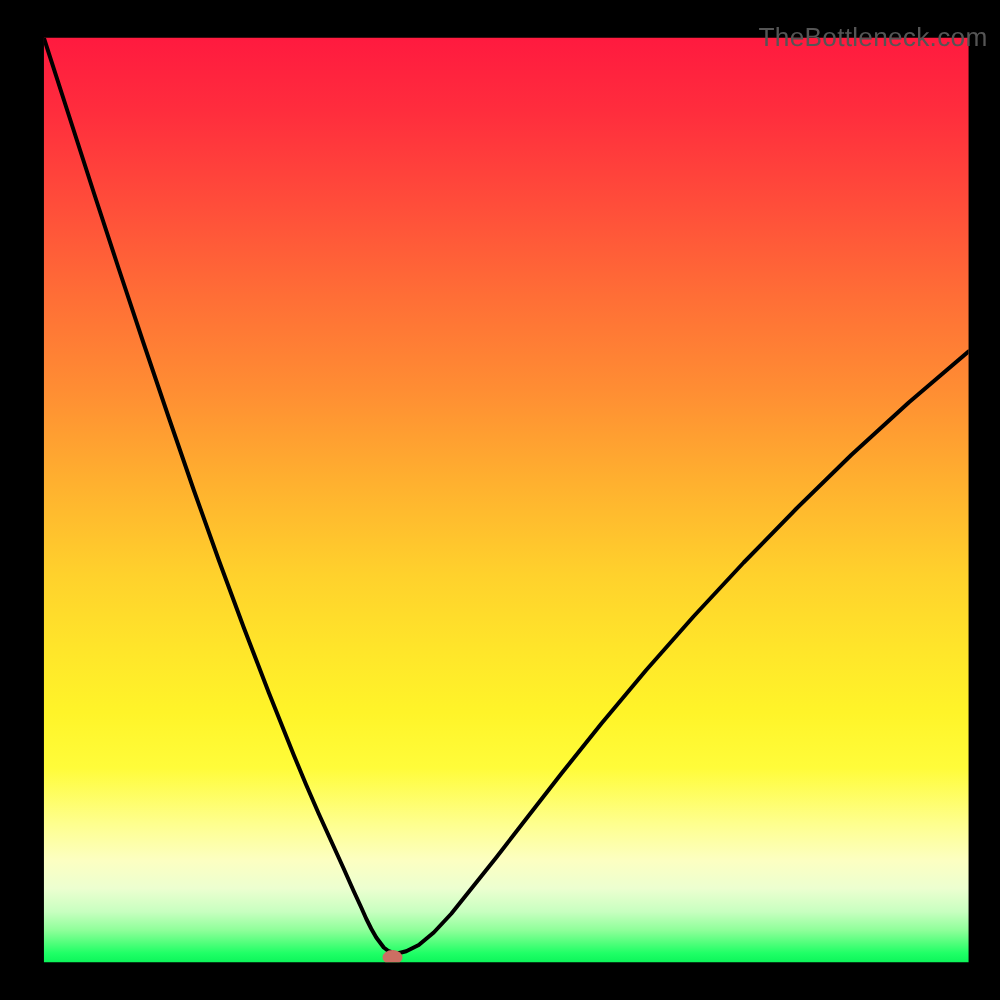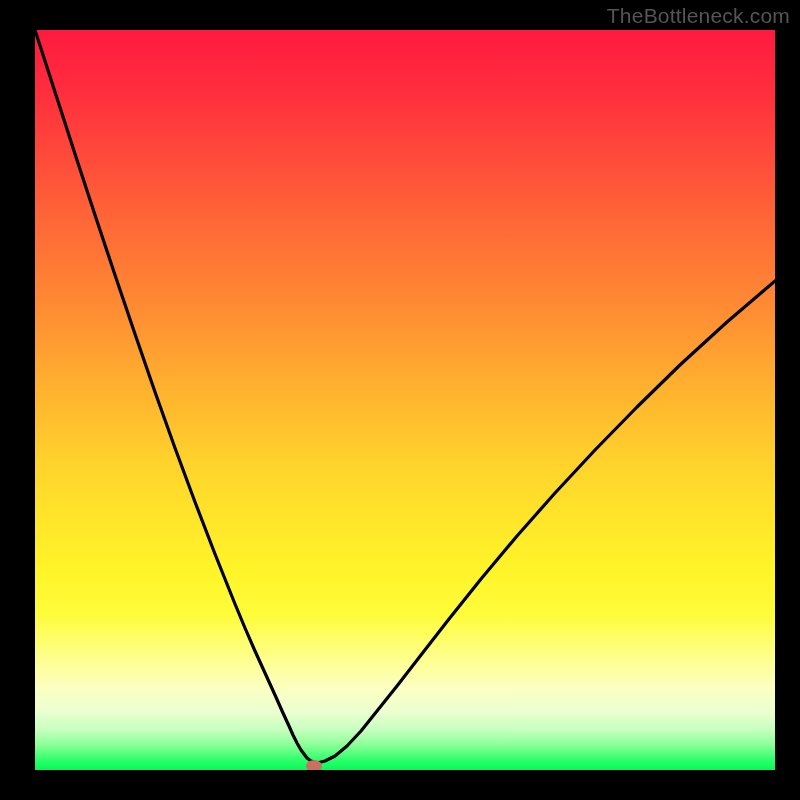--- a/index.html
+++ b/index.html
@@ -9,21 +9,21 @@
   }
   body {
     width: 800px;
     height: 800px;
     background: #000;
     position: relative;
     font-family: Arial, Helvetica, sans-serif;
   }
   .watermark {
     position: absolute;
-    top: 4px;
+    top: 19px;
     right: 10px;
     color: #555;
     font-size: 21px;
     font-weight: 500;
     z-index: 10;
     letter-spacing: 0.2px;
   }
   .plot-area {
     position: absolute;
     left: 35px;

